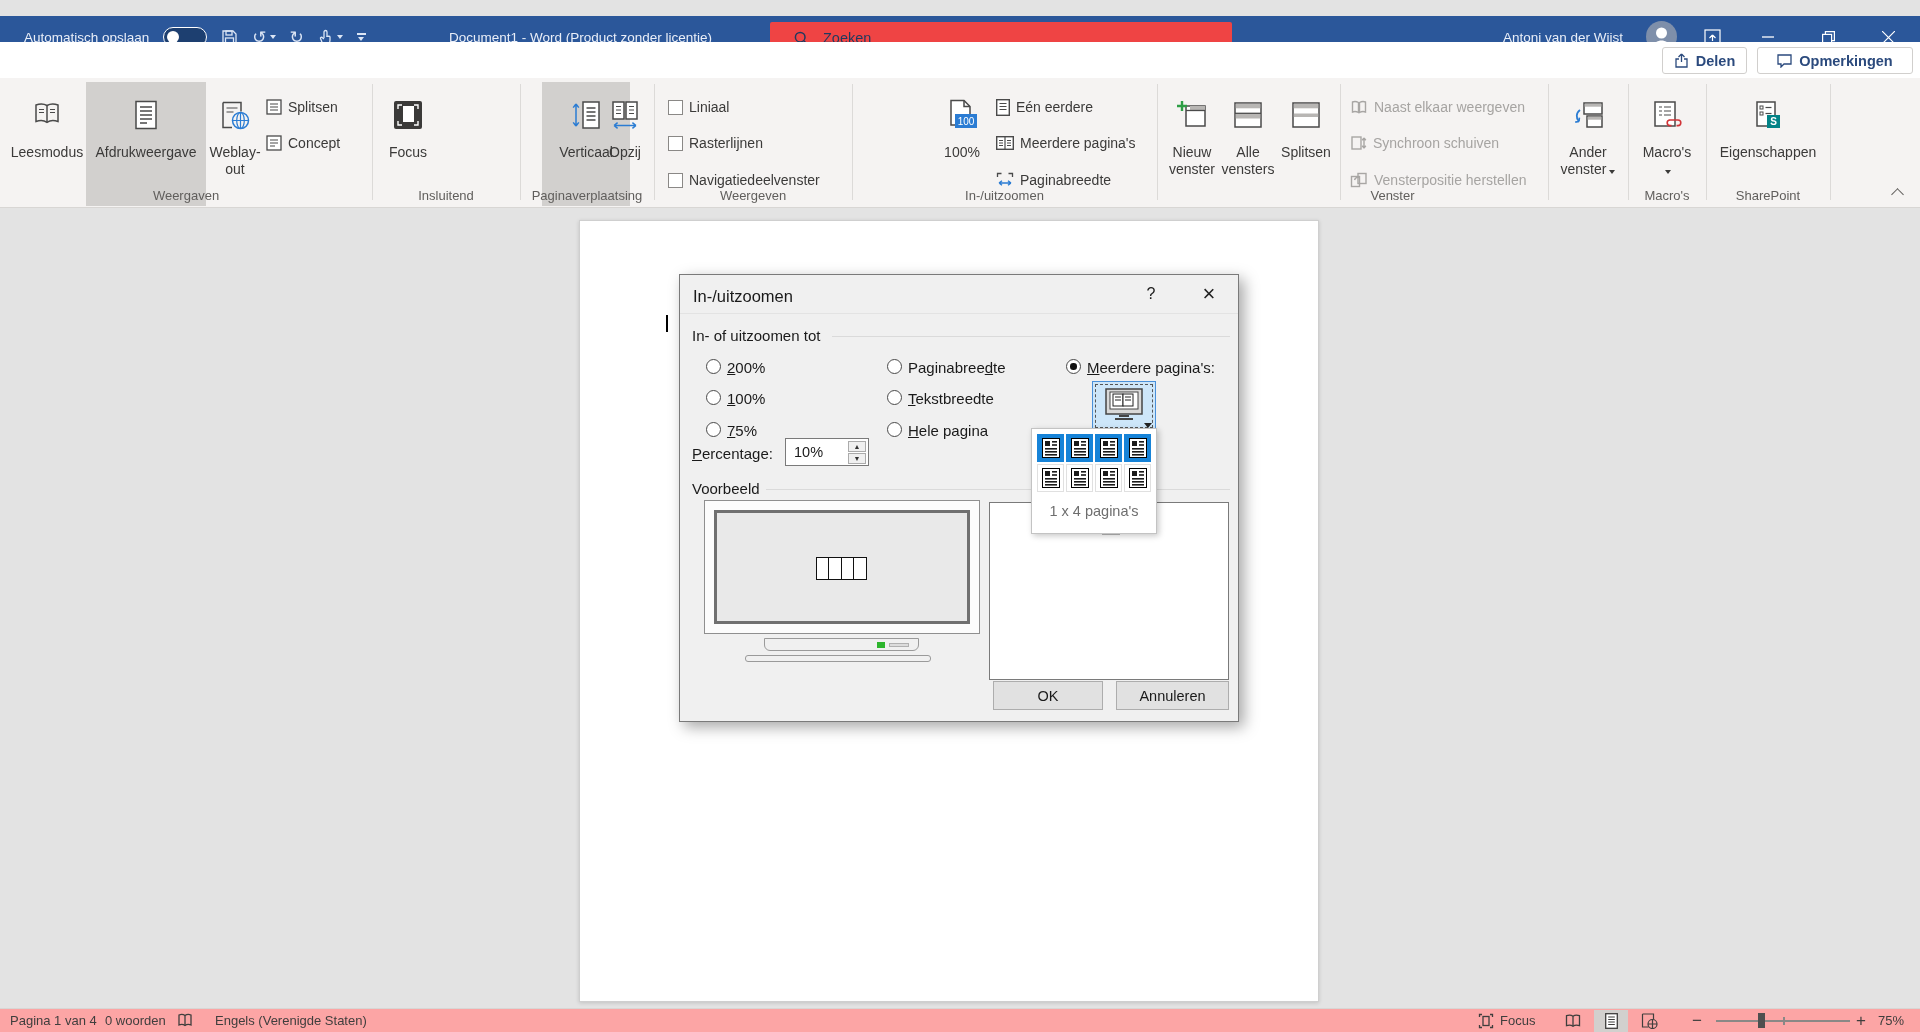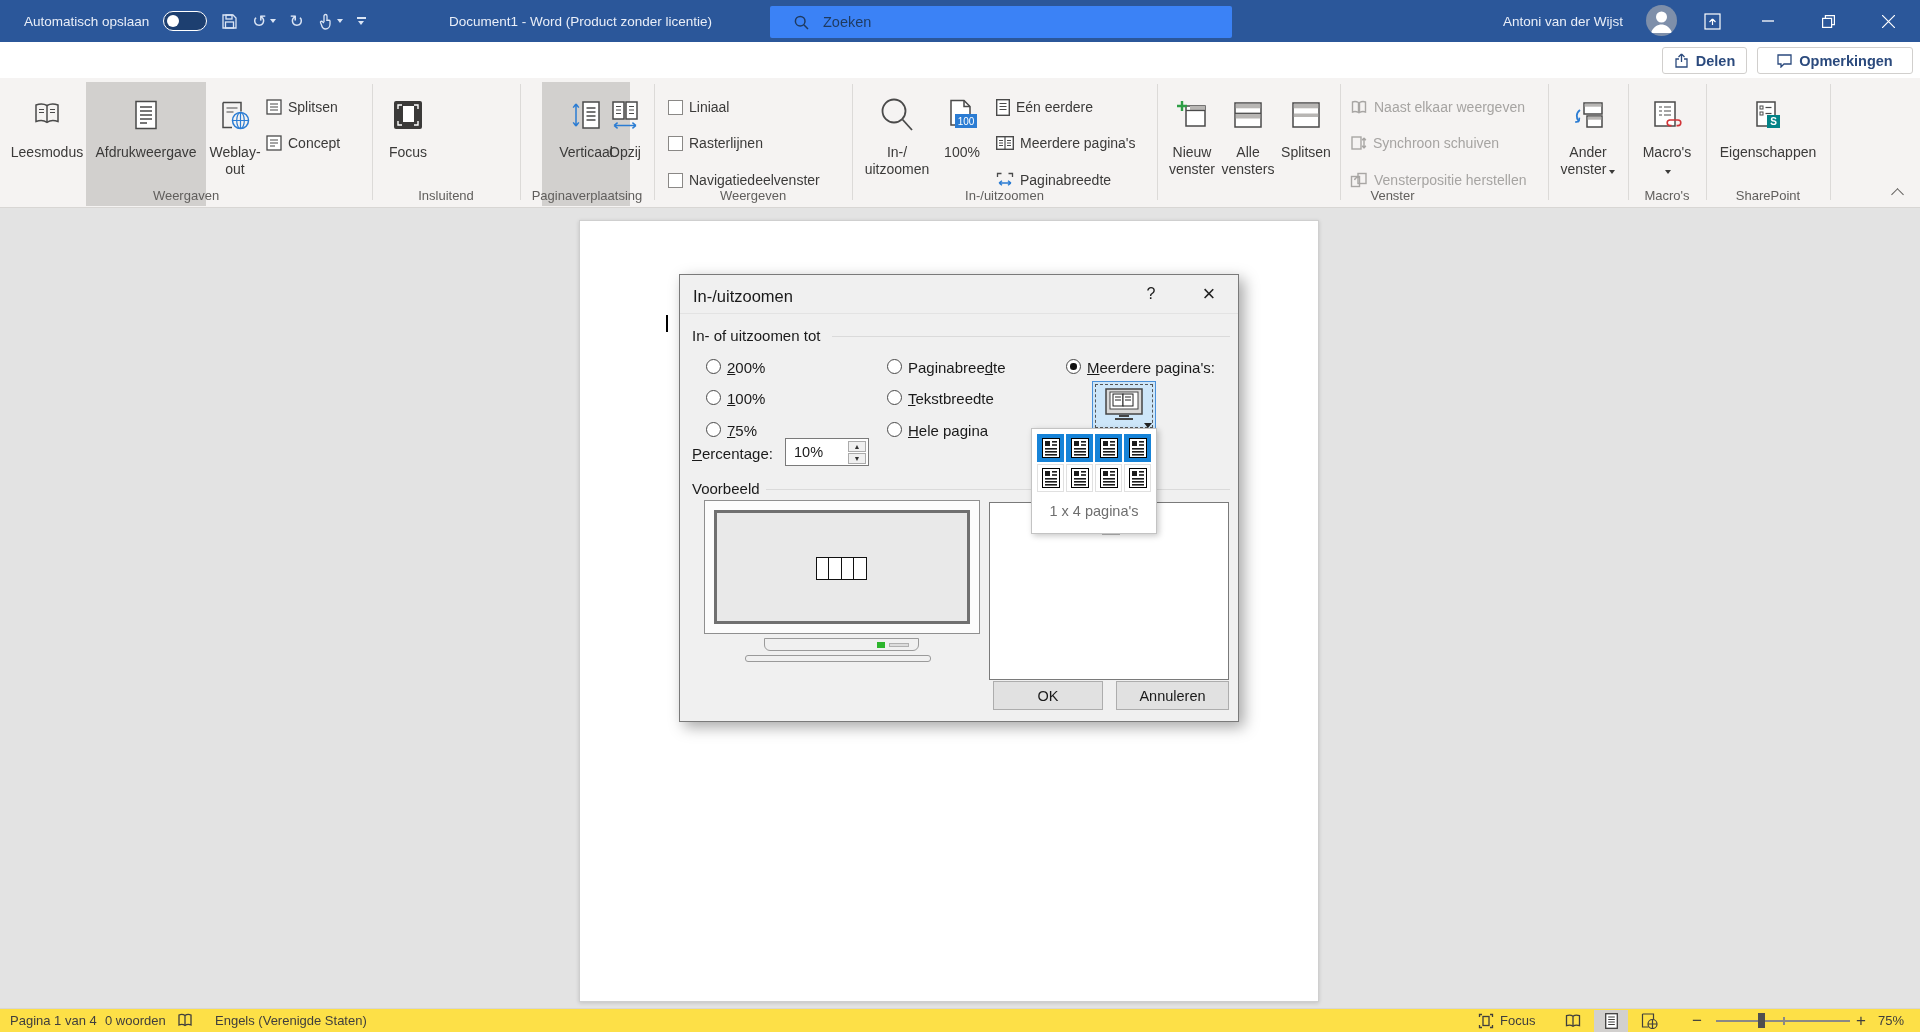--- a/index.html
+++ b/index.html
@@ -1,30 +1,30 @@
 <!DOCTYPE html>
 <html><head>
 <meta charset="utf-8">
 <style>
   *{box-sizing:border-box;margin:0;padding:0}
   body{font-family:"Liberation Sans",sans-serif;background:#999}
   .screen{position:relative;width:1920px;height:1032px;overflow:hidden;background:#e3e3e3}
 
   
-  #titlebar{position:absolute;left:0;top:0;width:1920px;height:42px;background:#2b579a;color:#e9eef8;font-size:13.5px}
+  #titlebar{position:absolute;left:0;top:16px;width:1920px;height:42px;background:#2b579a;color:#e9eef8;font-size:13.5px}
   #qat{position:absolute;left:24px;top:0;height:42px;display:flex;align-items:center;gap:14px}
   .toggle{width:44px;height:20px;border:1.5px solid #fff;border-radius:10px;background:#1d3f70;position:relative}
   .toggle .knob{position:absolute;left:3px;top:2.5px;width:12px;height:12px;border-radius:50%;background:#fff}
   .qic{display:flex;align-items:center;gap:3px;color:#dbe5f5}
   .glyph{font-size:17px;line-height:17px;color:#dbe5f5}
   .tri{width:0;height:0;border-left:3.5px solid transparent;border-right:3.5px solid transparent;border-top:4px solid #dbe5f5}
   .overflow{display:flex;flex-direction:column;align-items:center;gap:2px}
   .overflow .bar{width:9px;height:1.5px;background:#dbe5f5}
   #doctitle{position:absolute;left:449px;top:0;height:42px;display:flex;align-items:center;color:#e9eef8}
-  #searchbox{position:absolute;left:770px;top:6px;width:462px;height:32px;background:#3b82f6;border-radius:2px;display:flex;align-items:center;color:#1f3a5f;font-size:14.5px}
+  #searchbox{position:absolute;left:770px;top:6px;width:462px;height:32px;background:#ef4444;border-radius:2px;display:flex;align-items:center;color:#1f3a5f;font-size:14.5px}
   #searchbox svg{margin-left:24px;margin-right:14px}
   #username{position:absolute;left:1503px;top:0;height:42px;display:flex;align-items:center}
   .avatar{position:absolute;left:1646px;top:5px;width:31px;height:31px;border-radius:50%;background:#7e8faa;display:flex;align-items:center;justify-content:center;overflow:hidden}
   .winbtn{position:absolute;top:0;width:44px;height:42px;display:flex;align-items:center;justify-content:center}
 
   
   #tabrow{position:absolute;left:0;top:42px;width:1920px;height:36px;background:#fff}
   #tabs{position:absolute;left:12px;top:0;height:36px;display:flex}
   .tab{padding:0 14px;height:36px;display:flex;align-items:center;position:relative;font-size:15px;color:#444}
   .tab.active{font-weight:700;color:#25344d}
@@ -80,21 +80,21 @@
   .prevpage{width:14px;height:23px;border:1.5px solid #111;background:#fff;margin-left:-1.5px}
   #mon-neck{position:absolute;left:60px;top:138px;width:155px;height:13px;background:#f0f0f0;border:1px solid #9a9a9a;border-radius:0 0 6px 6px}
   #mon-led{position:absolute;left:112px;top:3px;width:8px;height:6px;background:#2db52d}
   #mon-slot{position:absolute;left:124px;top:4px;width:20px;height:4px;background:#dcdcdc;border:1px solid #b0b0b0}
   #mon-base{position:absolute;left:41px;top:155px;width:186px;height:7px;background:#f0f0f0;border:1px solid #9a9a9a;border-radius:3px}
   #textpre{position:absolute;left:309px;top:227px;width:240px;height:178px;background:#fff;border:1px solid #7a7a7a}
   .squig{position:absolute;height:2px;background:#b9b9b9}
   .dlgbtn{position:absolute;top:406px;height:29px;background:#e1e1e1;border:1px solid #adadad;display:flex;align-items:center;justify-content:center;font-size:14.5px;color:#1a1a1a}
 
   
-  #statusbar{position:absolute;left:0;top:1008px;width:1920px;height:24px;background:#fde047;border-top:1px solid #d8d6d4;font-size:13px;color:#3f3e3d}
+  #statusbar{position:absolute;left:0;top:1008px;width:1920px;height:24px;background:#fca5a5;border-top:1px solid #d8d6d4;font-size:13px;color:#3f3e3d}
   .sitem{position:absolute;top:0;height:23px;display:flex;align-items:center;gap:6px;white-space:nowrap}
   .viewbtn{position:absolute;top:1px;height:22px;display:flex;align-items:center;justify-content:center}
   .viewbtn.sel{background:#d2d0ce}
   #zoomtrack{position:absolute;left:1716px;top:11px;width:134px;height:1.5px;background:#8a8886}
   #zoomtick{position:absolute;left:50%;top:-3px;width:1.5px;height:8px;background:#8a8886}
   #zoomthumb{position:absolute;left:42px;top:-7px;width:7px;height:15px;background:#4f4f4f}
 </style>
 </head>
 <body>
 
@@ -282,29 +282,20 @@
       <span class="wcb"></span>
       <span>Rasterlijnen</span>
     </div>
     <div class="smallitem" style="left:668px;top:91px">
       <span class="wcb"></span>
       <span>Navigatiedeelvenster</span>
     </div>
     <div class="vsep" style="left:852px"></div>
     <div class="glabel" style="left:654px;width:198px">Weergeven</div>
 
-    <div class="bigbtn" style="left:860px;width:74px">
-      <span class="ic">
-          <svg width="37" height="37" viewBox="0 0 37 37" fill="none" stroke="#4a4a4a" stroke-width="1.8">
-            <circle cx="15" cy="14" r="11.5"></circle>
-            <path d="M23.5 22.5L33 33"></path>
-          </svg>
-        </span>
-      <span class="lbl"><span>In-/</span><br><span>uitzoomen</span></span>
-    </div>
     <div class="bigbtn" style="left:936px;width:52px">
       <span class="ic">
           <svg width="31" height="33" viewBox="0 0 31 33" fill="none">
             <path d="M4 1.5h13l6 6V26H4z" stroke="#4a4a4a" stroke-width="1.5" fill="#fff"></path>
             <path d="M17 1.5v6h6" stroke="#4a4a4a" stroke-width="1.5"></path>
             <rect x="8" y="15" width="22" height="14" fill="#2b7cd3"></rect>
             <text x="19" y="25.5" fill="#fff" font-size="10" text-anchor="middle" font-family="Liberation Sans, sans-serif">100</text>
           </svg>
         </span>
       <span class="lbl">100%</span>

